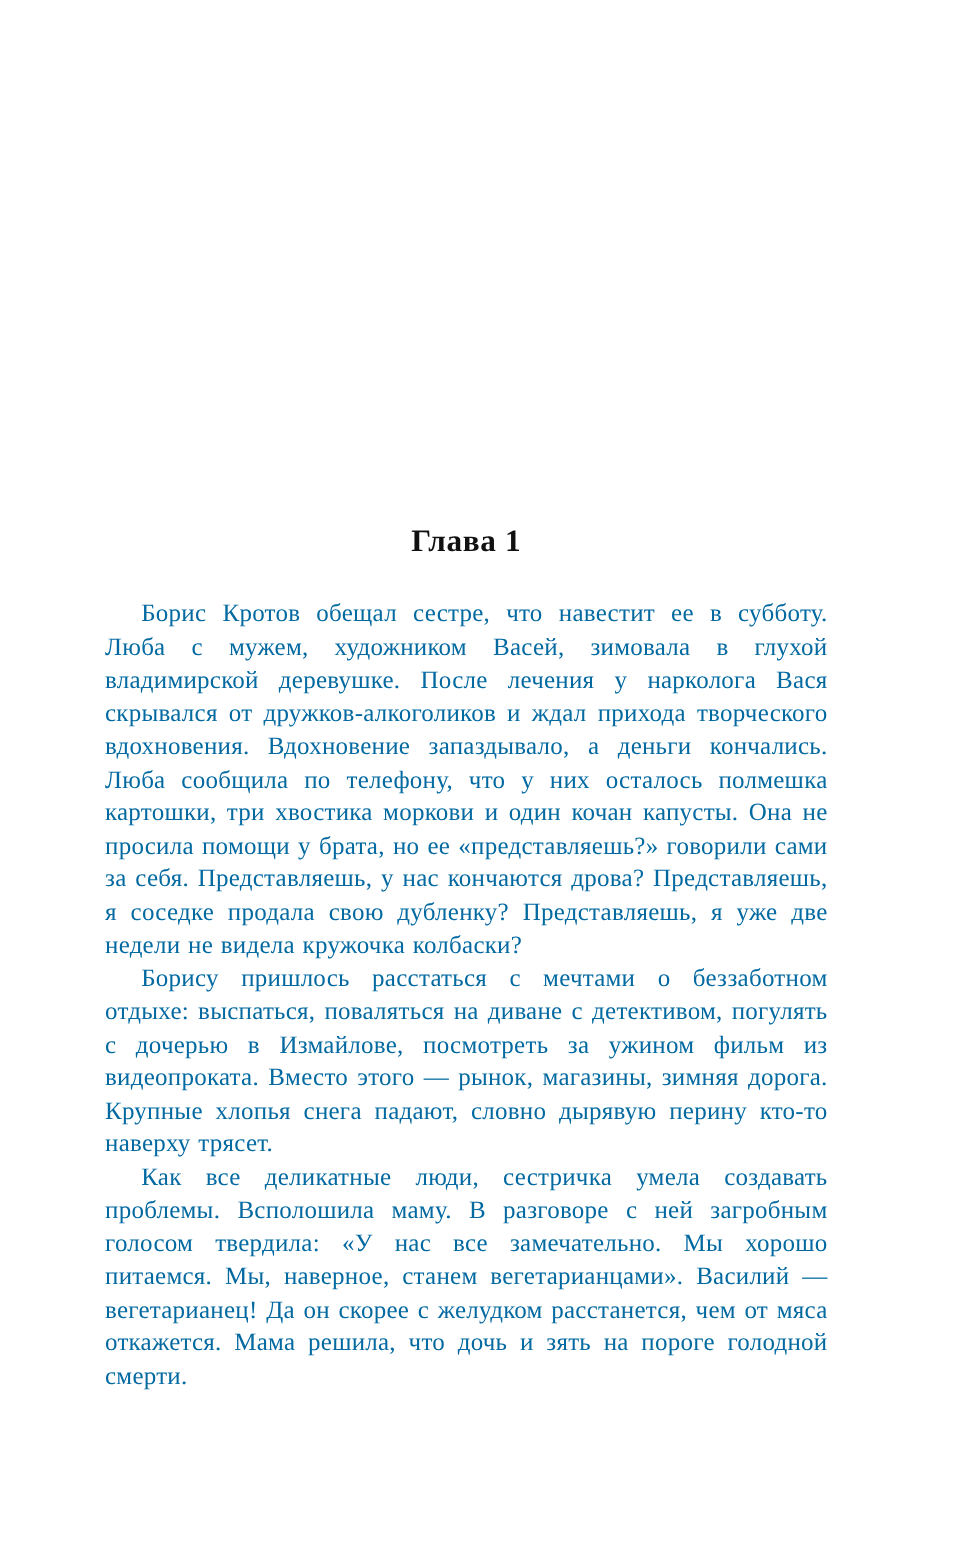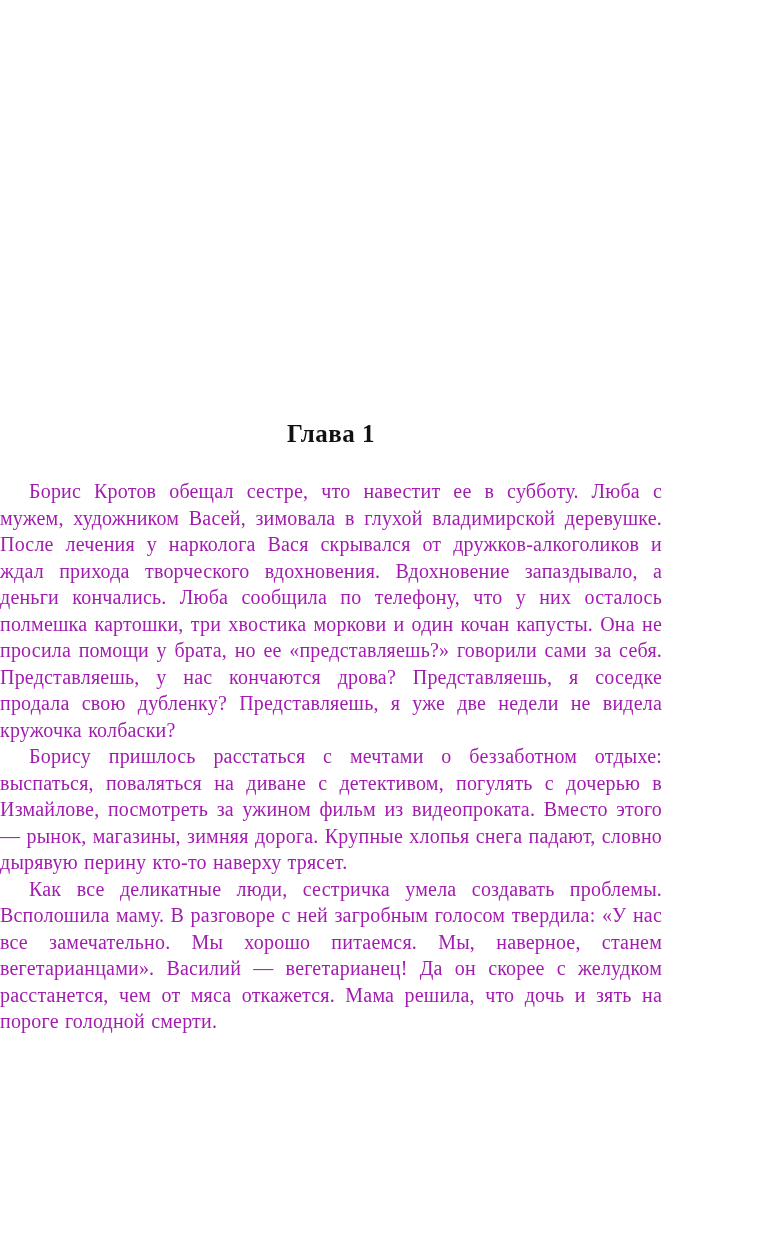--- a/index.html
+++ b/index.html
@@ -10,41 +10,42 @@
       width: 768px;
       height: 1241px;
       background: #ffffff;
       color: #161616;
       font-family: "Liberation Serif", "DejaVu Serif", serif;
       overflow: hidden;
     }
     .page {
       box-sizing: border-box;
       padding-top: 420px;
+      padding-left: 84px;
       padding-right: 106px;
     }
     .chapter-title {
       font-size: 25px;
       font-weight: bold;
       text-align: center;
       margin: 0 0 30px 0;
       letter-spacing: 0.5px;
       color: #111111;
     }
     .body-text p {
       margin: 0;
       font-size: 20px;
       line-height: 26.5px;
       text-align: justify;
       text-indent: 29px;
       letter-spacing: 0.2px;
       word-spacing: 1px;
       hyphens: auto;
       -webkit-hyphens: auto;
-      color: #a21caf;
+      color: #0369a1;
     }
   </style>
 </head>
 <body>
 
 <div class="page">
   <h1 class="chapter-title">Глава 1</h1>
   <div class="body-text">
     <p lang="ru">Борис Кротов обещал сестре, что навестит ее в субботу. Люба с мужем, художником Васей, зимовала в глухой владимирской деревушке. После лечения у нарколога Вася скрывался от дружков-алкоголиков и ждал прихода творческого вдохновения. Вдохновение запаздывало, а деньги кончались. Люба сообщила по телефону, что у них осталось полмешка картошки, три хвостика моркови и один кочан капусты. Она не просила помощи у брата, но ее «представляешь?» говорили сами за себя. Представляешь, у нас кончаются дрова? Представляешь, я соседке продала свою дубленку? Представляешь, я уже две недели не видела кружочка колбаски?</p>
     <p lang="ru">Борису пришлось расстаться с мечтами о беззаботном отдыхе: выспаться, поваляться на диване с детективом, погулять с дочерью в Измайлове, посмотреть за ужином фильм из видеопроката. Вместо этого — рынок, магазины, зимняя дорога. Крупные хлопья снега падают, словно дырявую перину кто-то наверху трясет.</p>

